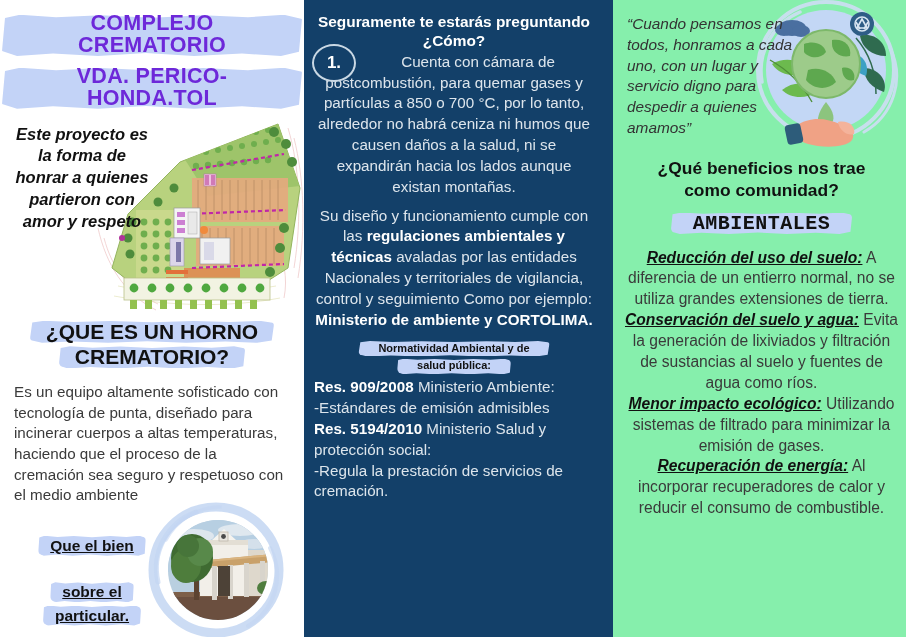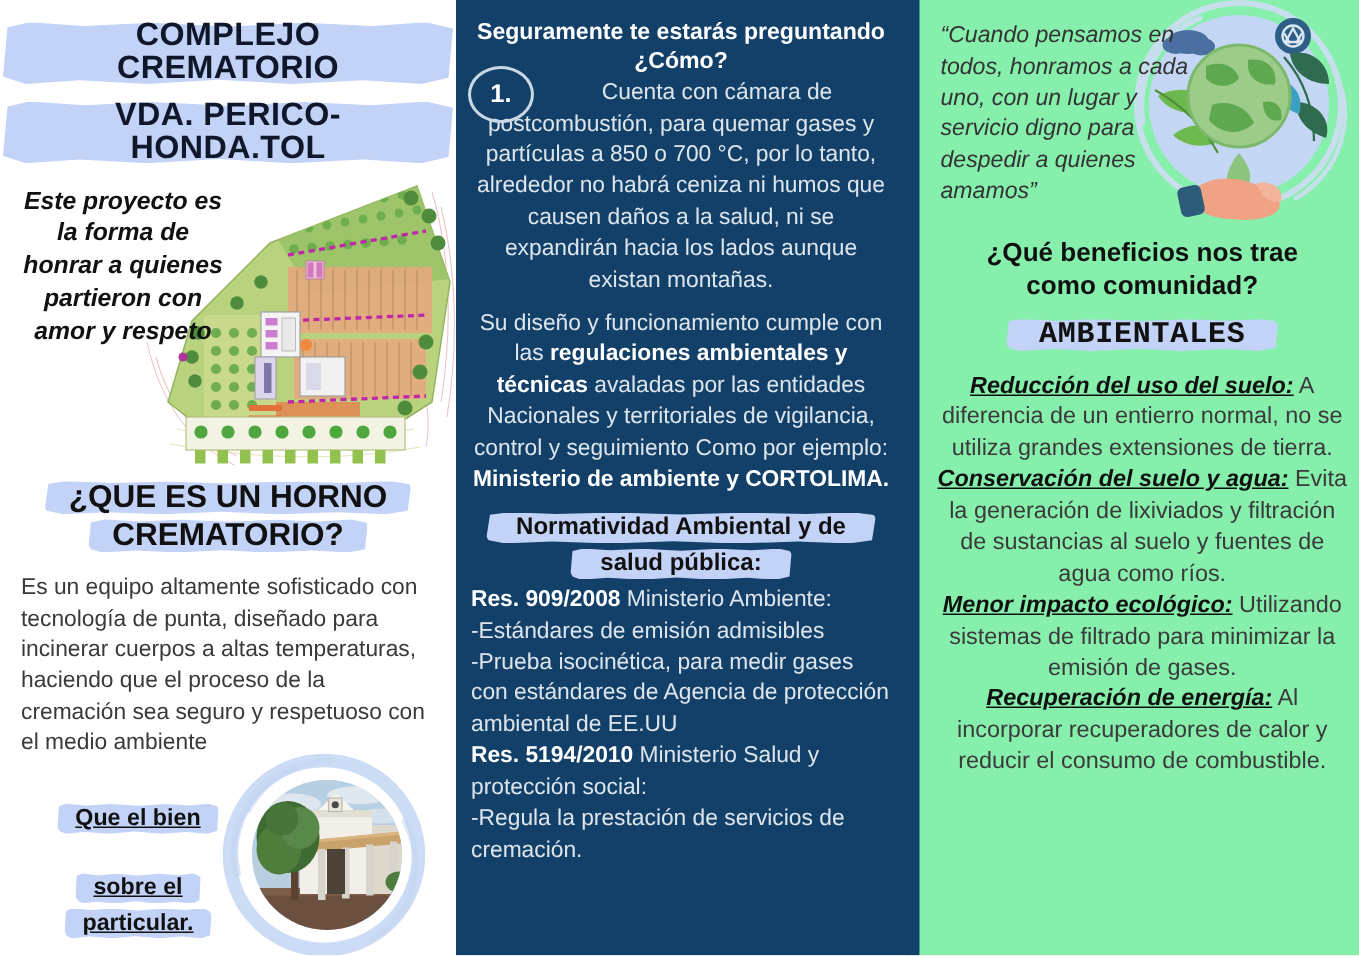--- a/index.html
+++ b/index.html
@@ -65,21 +65,21 @@
       1% 8%, 6% 0%, 18% 6%, 33% 1%, 50% 7%, 67% 1%, 82% 6%, 94% 0%, 100% 10%,
       99% 90%, 93% 100%, 80% 94%, 64% 100%, 48% 93%, 32% 100%, 17% 94%, 5% 100%, 0% 88%
     );
   }
 
   
   .title-line {
     font-size: 21.5px;
     font-weight: bold;
     letter-spacing: 0.3px;
-    color: #0f172a;
+    color: #6d28d9;
     line-height: 1.02;
     margin: 5px 0 0 0;
     text-align: center;
   }
   .title-line .brush { padding: 2px 12px; }
 
   .left-mid {
     position: relative;
     margin-top: 12px;
     height: 185px;
@@ -185,21 +185,21 @@
     display: flex;
     align-items: center;
     justify-content: center;
     z-index: 4;
   }
   .mid-indent { display: inline-block; width: 48px; }
 
   .mid-band {
     margin-top: 9px;
     text-align: center;
-    font-size: 16px;
+    font-size: 11px;
     font-weight: bold;
     color: #111;
     line-height: 1.26;
   }
   .mid-band .brush { padding: 2px 14px; }
 
   .mid-list {
     font-size: 15.2px;
     line-height: 1.37;
     color: #dde5ec;
@@ -544,21 +544,20 @@
     </div>
 
     <div class="mid-band">
       <span class="brush"><span>Normatividad Ambiental y de</span></span><br>
       <span class="brush"><span>salud pública:</span></span>
     </div>
 
     <div class="mid-list">
       <div><b>Res. 909/2008</b><span> Ministerio Ambiente:</span></div>
       <div><b></b><span>-Estándares de emisión admisibles</span></div>
-      <div><b></b><span>-Prueba isocinética, para medir gases con estándares de Agencia de protección ambiental de EE.UU</span></div>
       <div><b>Res. 5194/2010</b><span> Ministerio Salud y protección social:</span></div>
       <div><b></b><span>-Regula la prestación de servicios de cremación.</span></div>
     </div>
   </div>
 
   <div class="col col-right">
 
     <div class="right-top">
       <div class="quote">“Cuando pensamos en todos, honramos a cada uno, con un lugar y  servicio digno para despedir a quienes amamos”</div>
 

